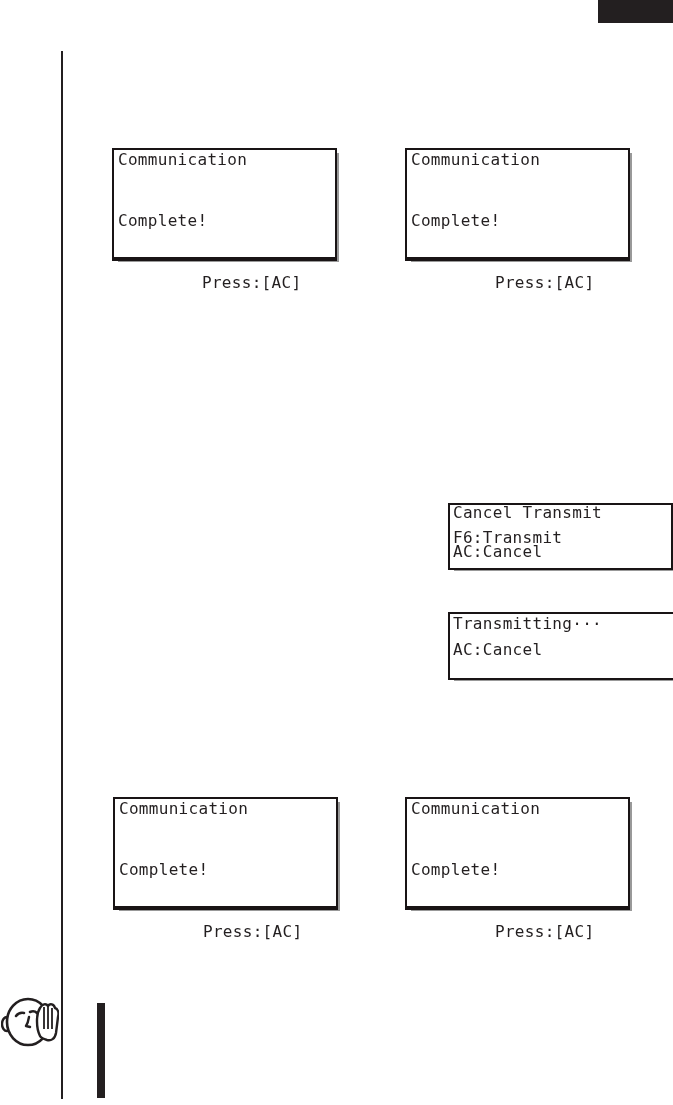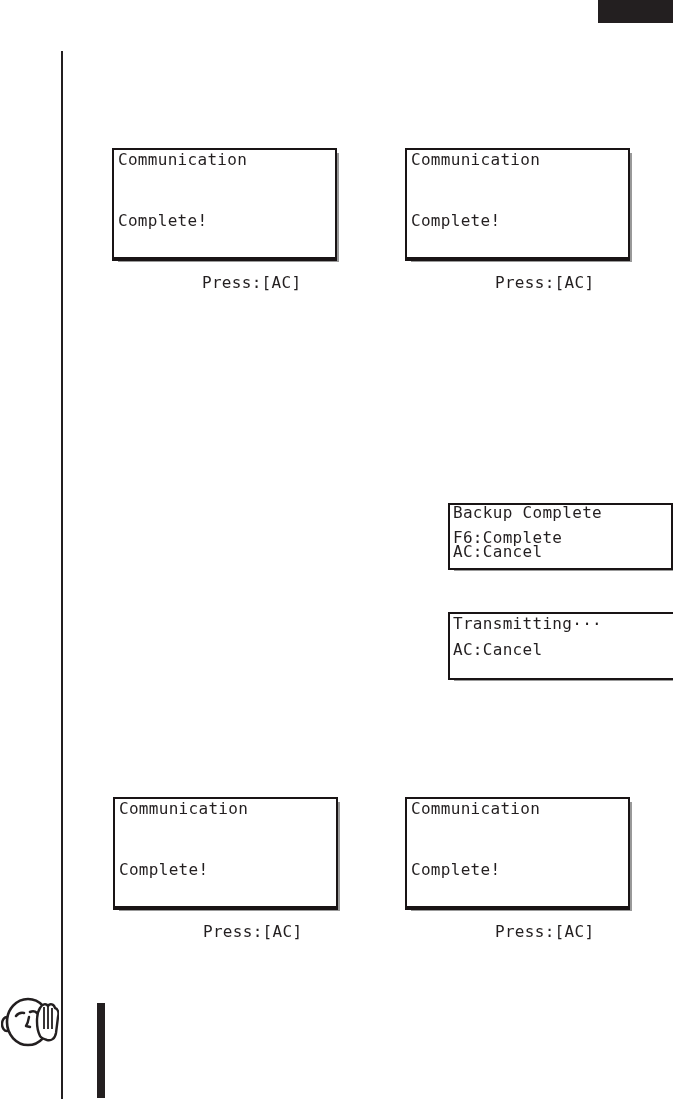--- a/index.html
+++ b/index.html
@@ -73,22 +73,22 @@
     <span class="ln ln3">Press:[AC]</span>
   </div>
 
   <div class="lcd lcd-big pos-tr">
     <span class="ln ln1">Communication</span>
     <span class="ln ln2">Complete!</span>
     <span class="ln ln3">Press:[AC]</span>
   </div>
 
   <div class="lcd lcd-small pos-bk">
-    <span class="ln bk1">Backup Complete</span>
-    <span class="ln bk2">F6:Complete</span>
+    <span class="ln bk1">Cancel Transmit</span>
+    <span class="ln bk2">F6:Transmit</span>
     <span class="ln bk3">AC:Cancel</span>
   </div>
 
   <div class="lcd lcd-small pos-tx">
     <span class="ln tx1">Transmitting···</span>
     <span class="ln tx2">AC:Cancel</span>
   </div>
 
   <div class="lcd lcd-big pos-bl">
     <span class="ln ln1">Communication</span>

